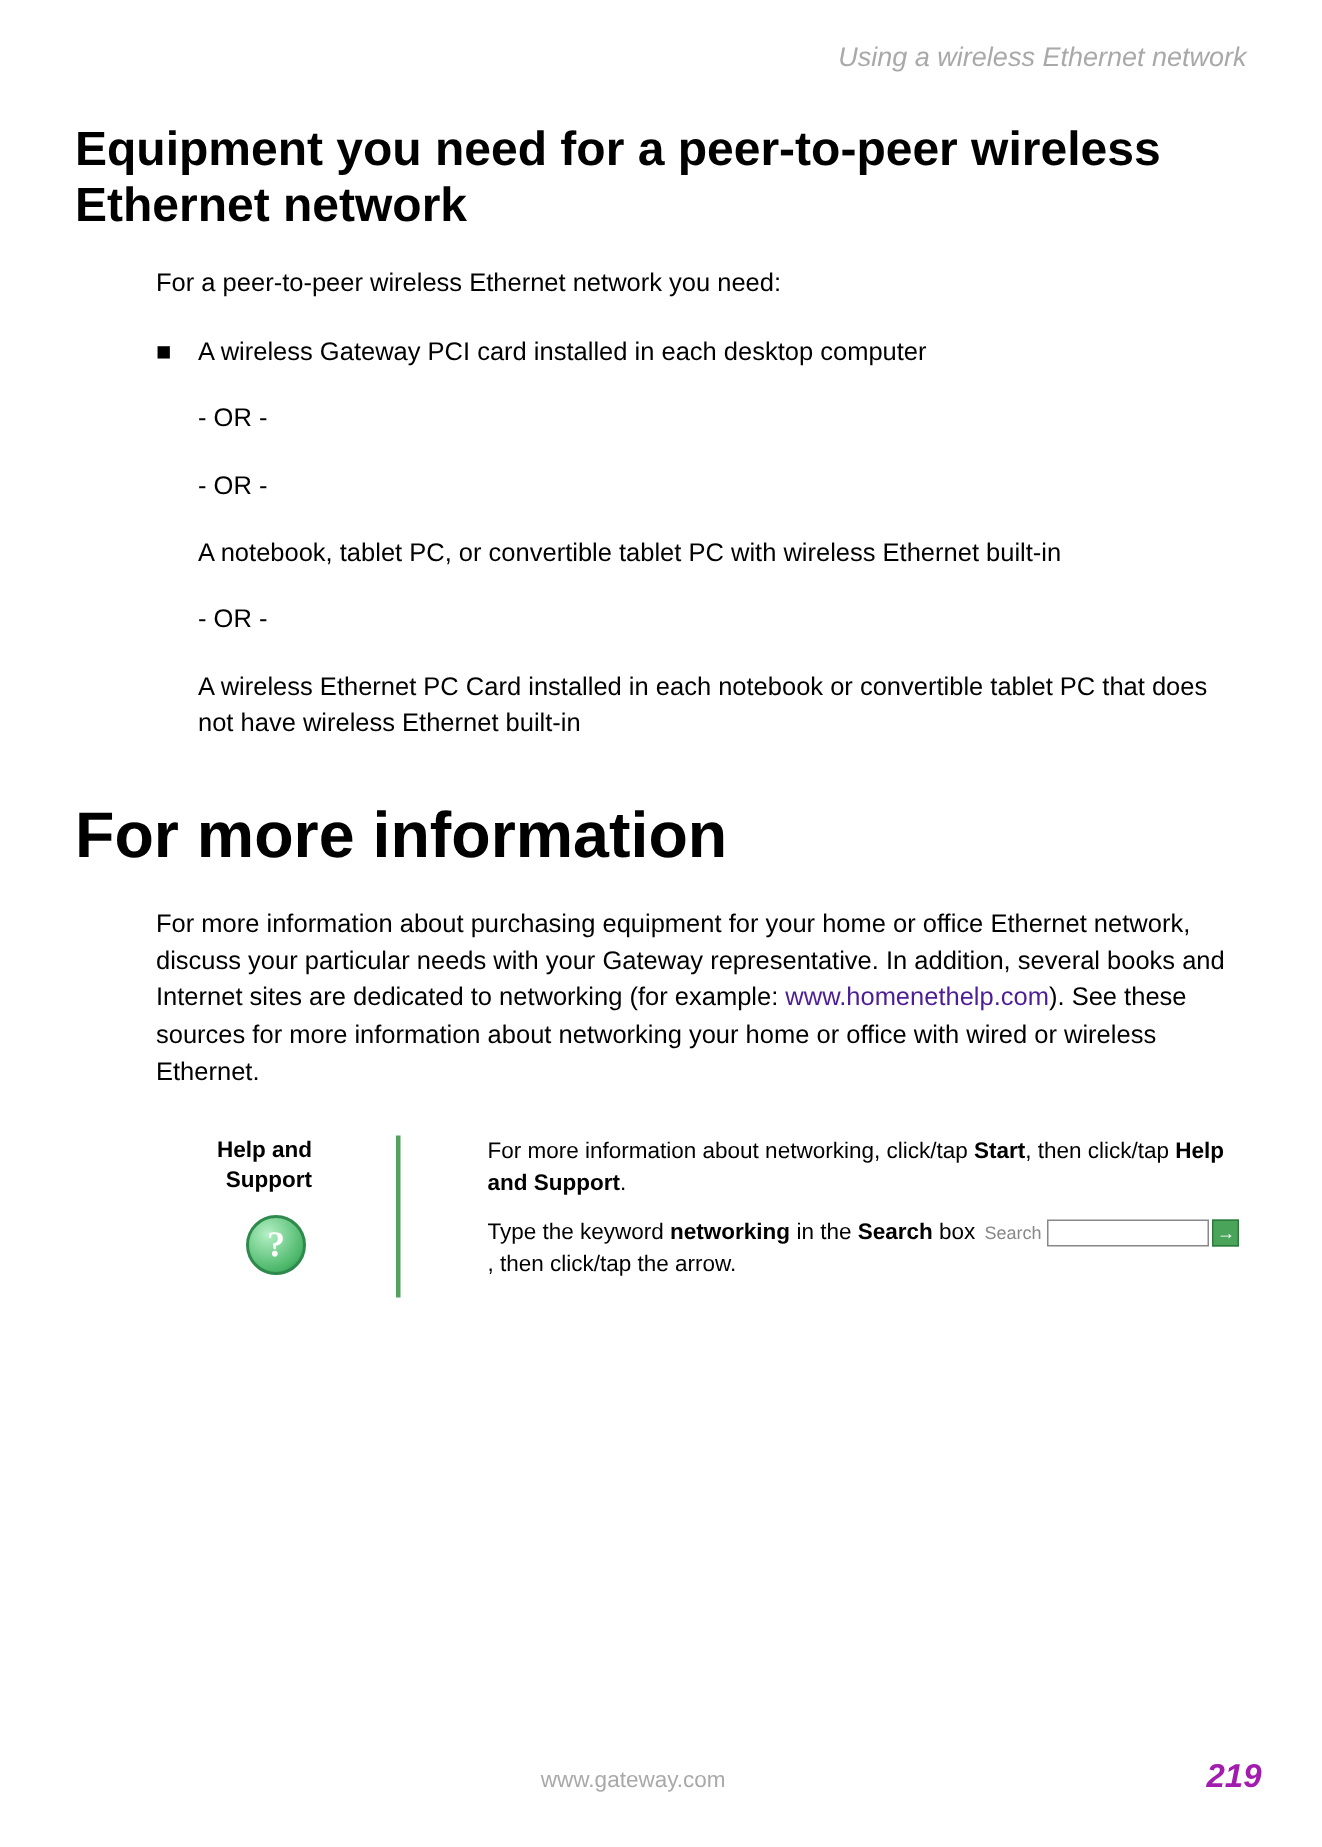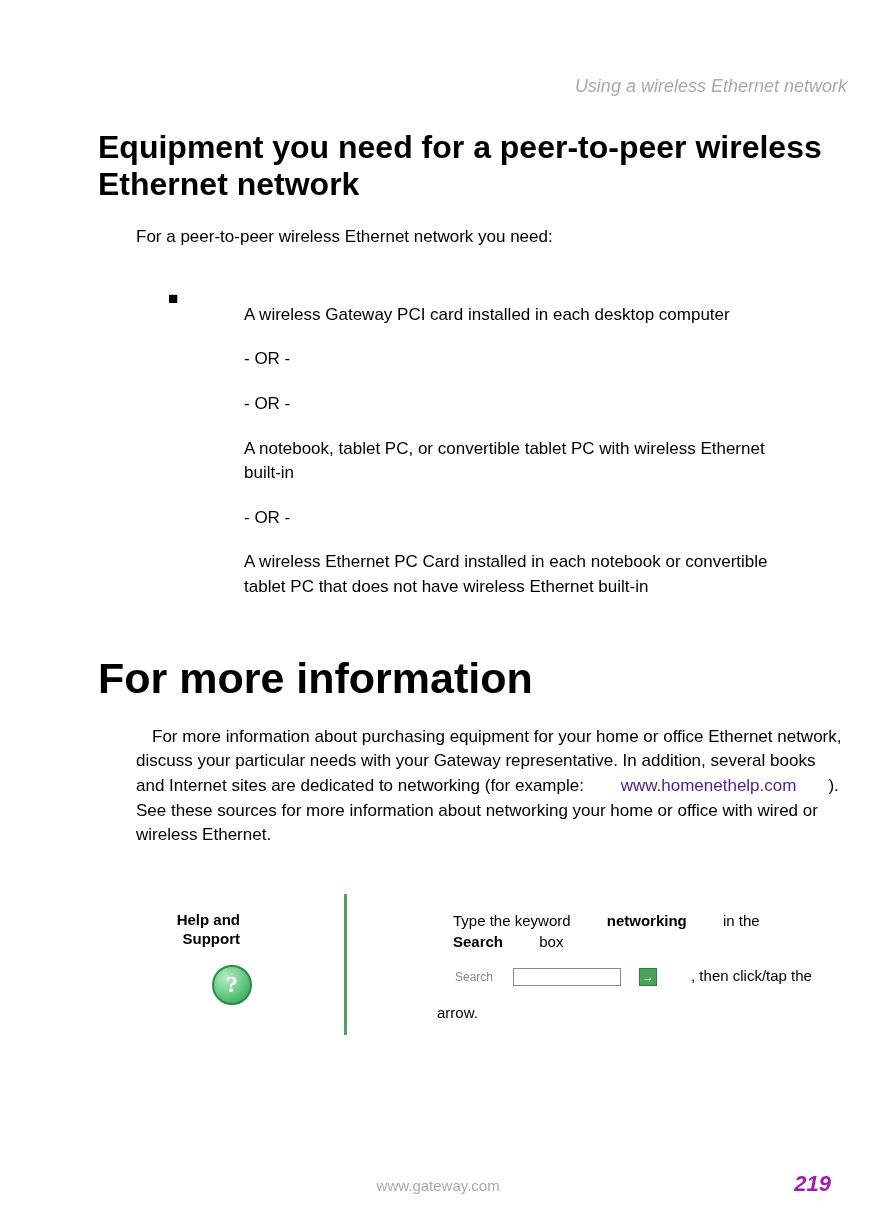--- a/index.html
+++ b/index.html
@@ -1,15 +1,15 @@
 <!DOCTYPE html>
 <html><head>
   <meta charset="utf-8">
   <style>
-    * { box-sizing: border-box; margin: 16px; padding: 0; }
+    * { box-sizing: border-box; margin: 0; padding: 0; }
     body {
       width: 881px;
       height: 1231px;
       background: #fff;
       font-family: Verdana, Geneva, sans-serif;
       position: relative;
       padding: 28px 50px 40px 50px;
     }
     .header-text {
       text-align: right;
@@ -146,21 +146,21 @@
       justify-content: center;
       color: #fff;
       font-size: 12px;
       border: 1px solid #2e7a3e;
     }
     .footer {
       position: absolute;
       bottom: 34px;
       left: 0;
       right: 0;
-      padding: 0 50px;
+      padding: 0 40px;
       display: flex;
       align-items: baseline;
     }
     .footer-url {
       flex: 1;
       text-align: center;
       color: #a9a9a9;
       font-size: 15px;
     }
     .footer-page {
@@ -201,20 +201,23 @@
 </p>
 
 <div class="help-box">
   <div class="help-left">
     <div class="help-left-title">Help and Support</div>
     <div class="help-icon">?</div>
   </div>
   <div class="help-divider"></div>
   <div class="help-right">
     <p>
+      <span>For more information about networking, click/tap </span><strong>Start</strong><span>, then click/tap </span><strong>Help and Support</strong><span>.</span>
+    </p>
+    <p>
       <span>Type the keyword </span><strong class="keyword-strong">networking</strong><span> in the </span><strong>Search</strong><span> box </span><span class="search-widget">
           <span class="search-label">Search</span>
           <input class="search-input" type="text" style="">
           <span class="search-go">→</span>
         </span><span>, then click/tap the arrow.</span>
     </p>
   </div>
 </div>
 
 <div class="footer">

